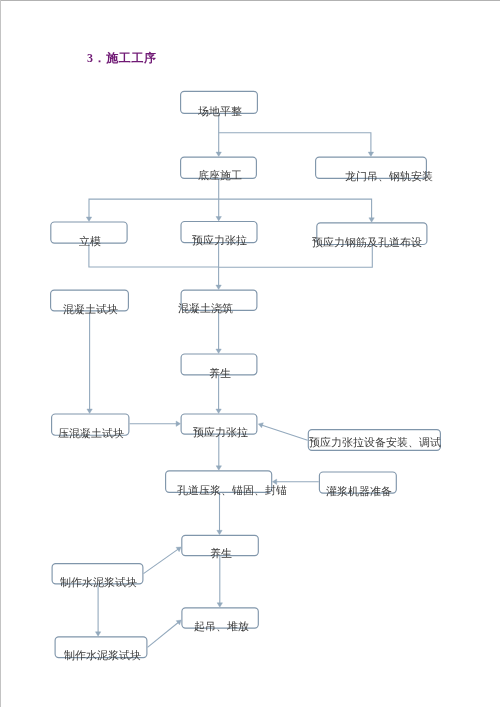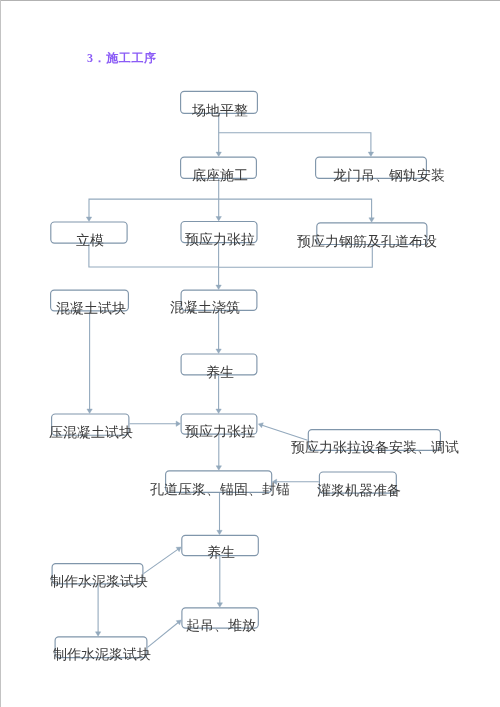--- a/index.html
+++ b/index.html
@@ -33,41 +33,41 @@
     left: 0; top: 0;
     width: 1.3px; height: 707px;
     background: #c3c3c3;
   }
   #title {
     position: absolute;
     left: 87px;
     top: 52px;
     font-size: 12px;
     font-weight: bold;
-    color: #8b5cf6;
+    color: #701a75;
     letter-spacing: 0.6px;
     white-space: nowrap;
     line-height: 12px;
     -webkit-font-smoothing: antialiased;
     transform: translateZ(0);
   }
   #flow {
     position: absolute;
     left: 0; top: 0;
     width: 500px; height: 707px;
   }
   .node {
     position: absolute;
     box-sizing: border-box;
     background: transparent;
     display: flex;
     align-items: flex-end;
     justify-content: center;
     color: #3a3a3a;
-    font-size: 14px;
+    font-size: 11px;
     line-height: 1;
     white-space: nowrap;
     overflow: visible;
   }
   .node > span {
     display: block;
     line-height: 10px;
     position: relative;
     top: 2.2px;
     left: 1.0px;
@@ -210,24 +210,24 @@
       </div>
       <div class="node" style="left: 180.5px; top: 353.4px; width: 77px; height: 22px;">
         <span>养生</span>
       </div>
       <div class="node" style="left: 51px; top: 413.4px; width: 78.5px; height: 22.4px;">
         <span>压混凝土试块</span>
       </div>
       <div class="node" style="left: 180.5px; top: 413.4px; width: 77px; height: 21.3px;">
         <span>预应力张拉</span>
       </div>
-      <div class="node" style="left: 307.7px; top: 429px; width: 133.3px; height: 22px;">
+      <div class="node" style="left: 307.7px; top: 429px; width: 133.3px; height: 22px; align-items: center;">
         <span>预应力张拉设备安装、调试</span>
       </div>
-      <div class="node" style="left: 165px; top: 470.2px; width: 107.3px; height: 22.8px; align-items: flex-end;">
+      <div class="node" style="left: 177px; top: 470.2px; width: 107.3px; height: 22.8px; align-items: flex-end;">
         <span>孔道压浆、锚固、封锚</span>
       </div>
       <div class="node" style="left: 318.8px; top: 471.4px; width: 78.1px; height: 22.3px;">
         <span>灌浆机器准备</span>
       </div>
       <div class="node" style="left: 181.2px; top: 534.7px; width: 77.7px; height: 21.5px;">
         <span>养生</span>
       </div>
       <div class="node" style="left: 51.5px; top: 563px; width: 92px; height: 21.4px;">
         <span>制作水泥浆试块</span>

